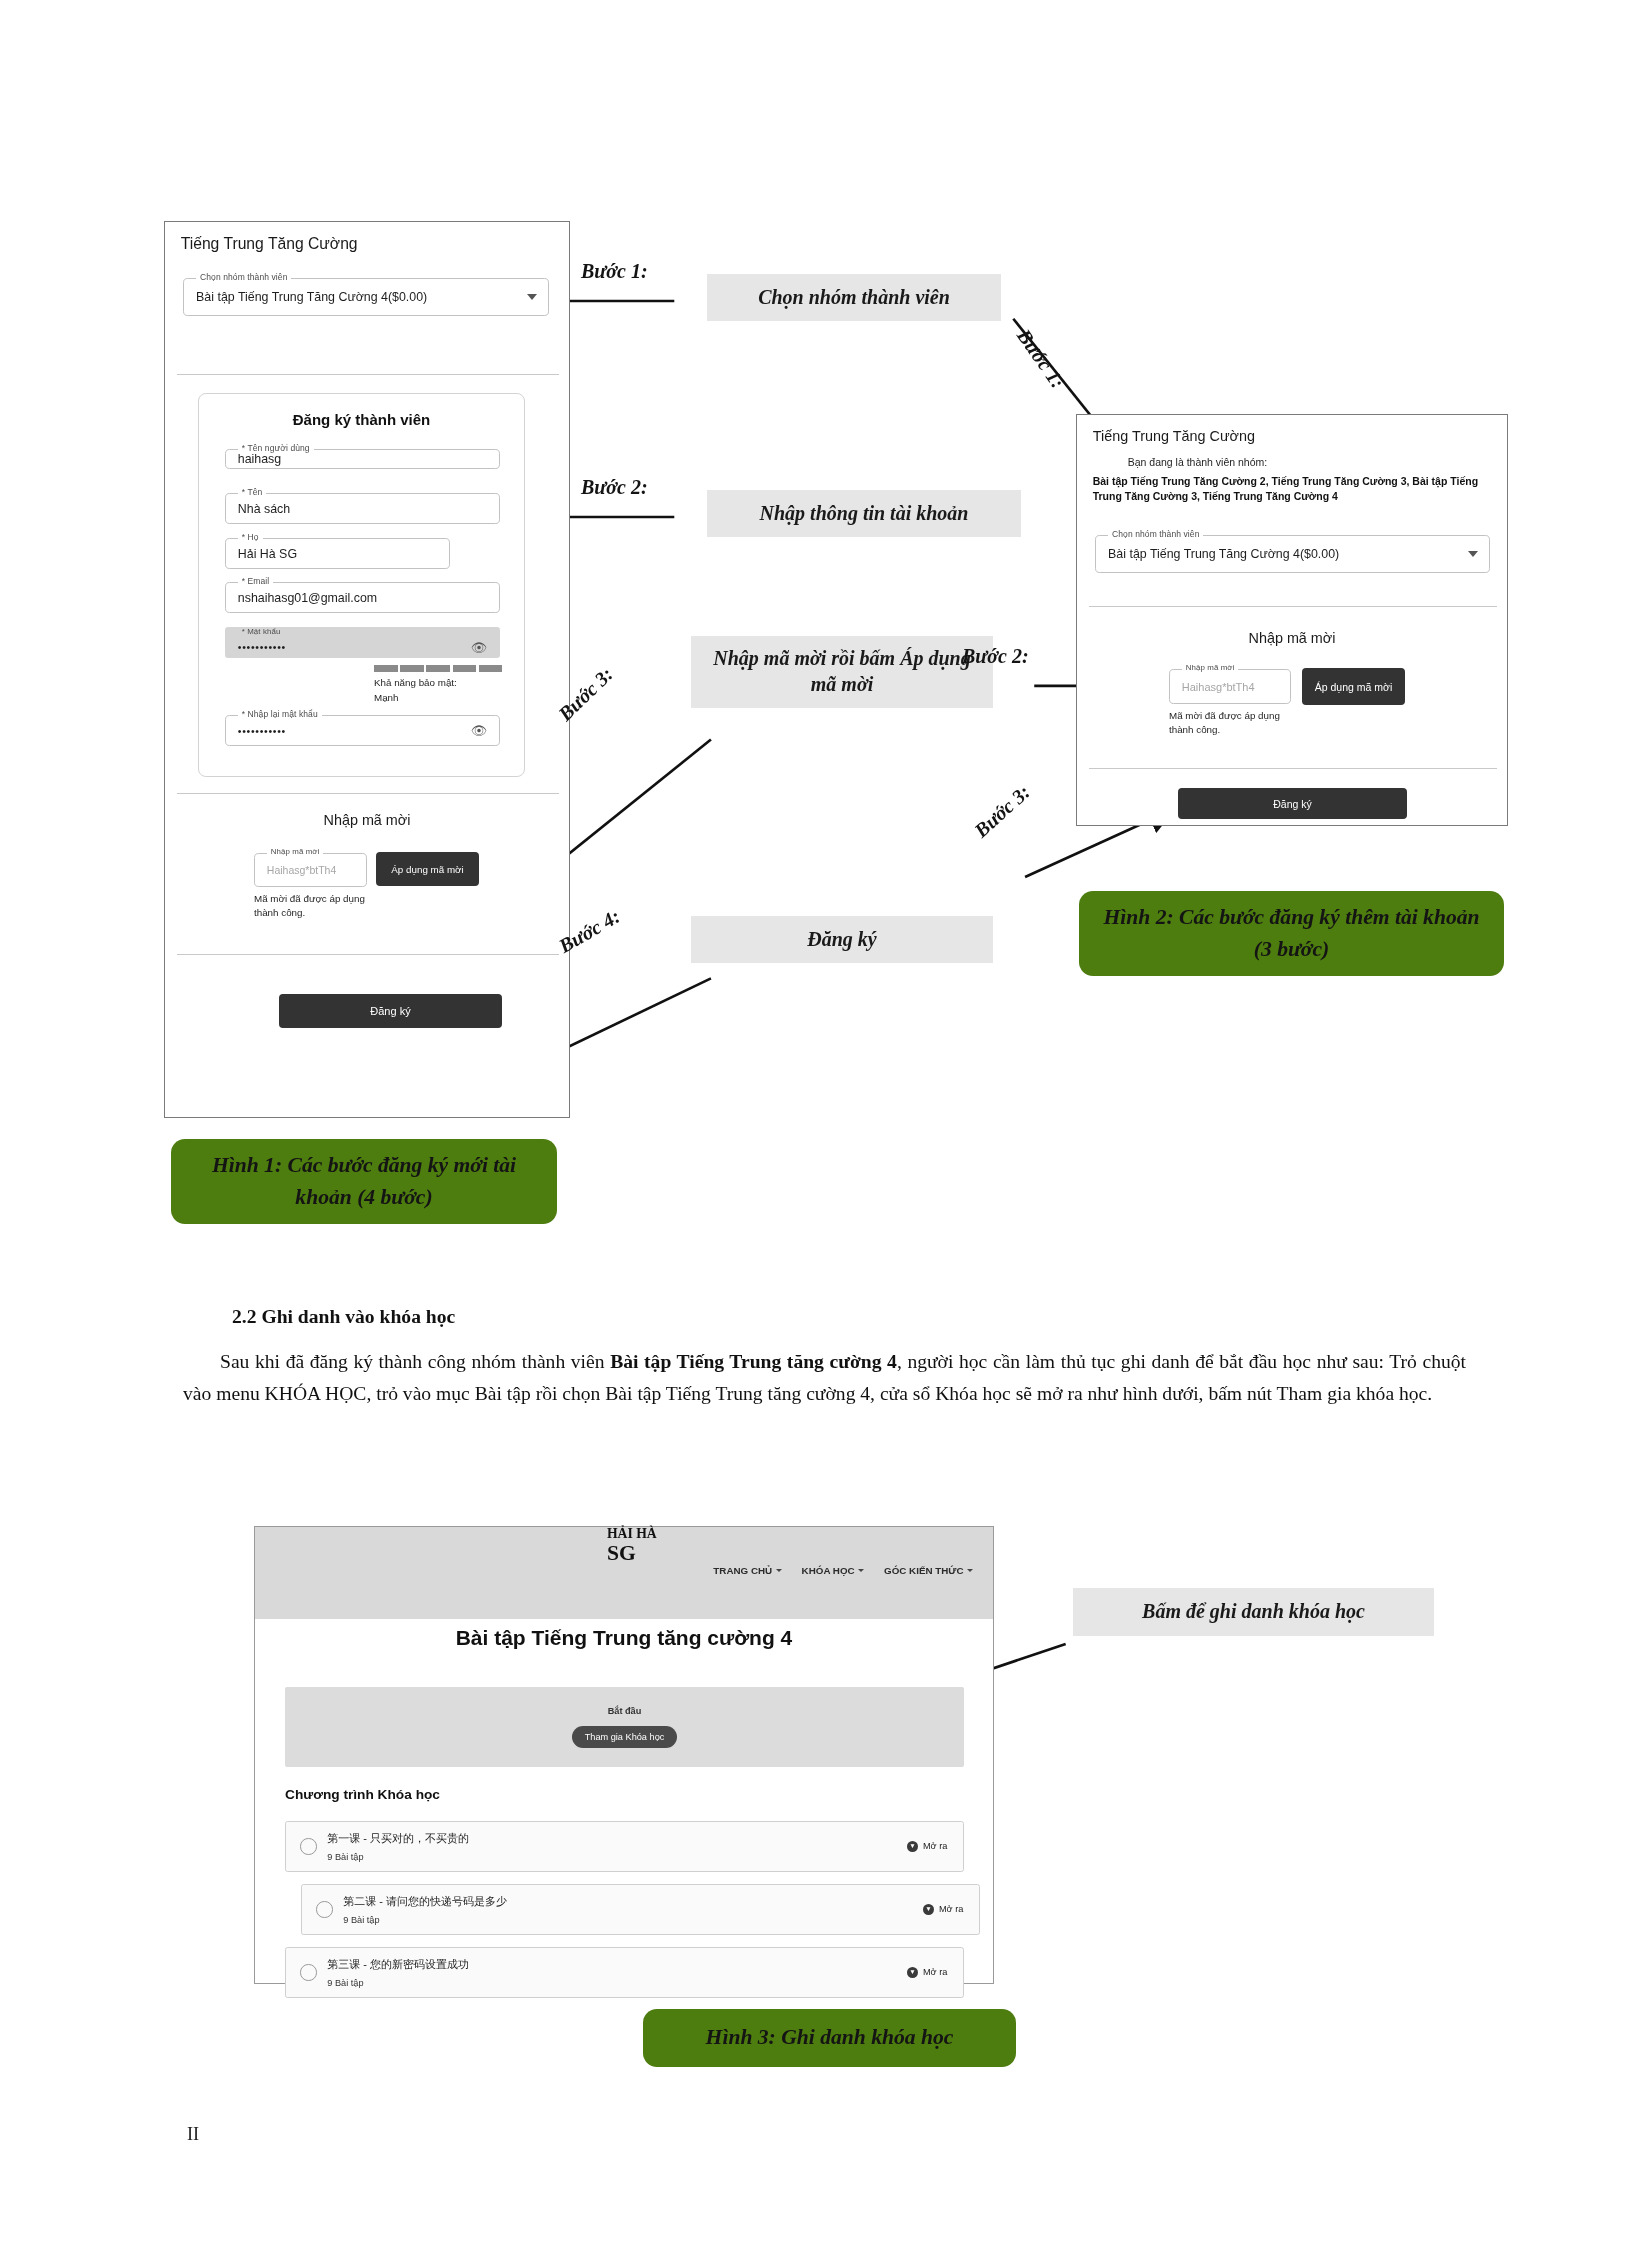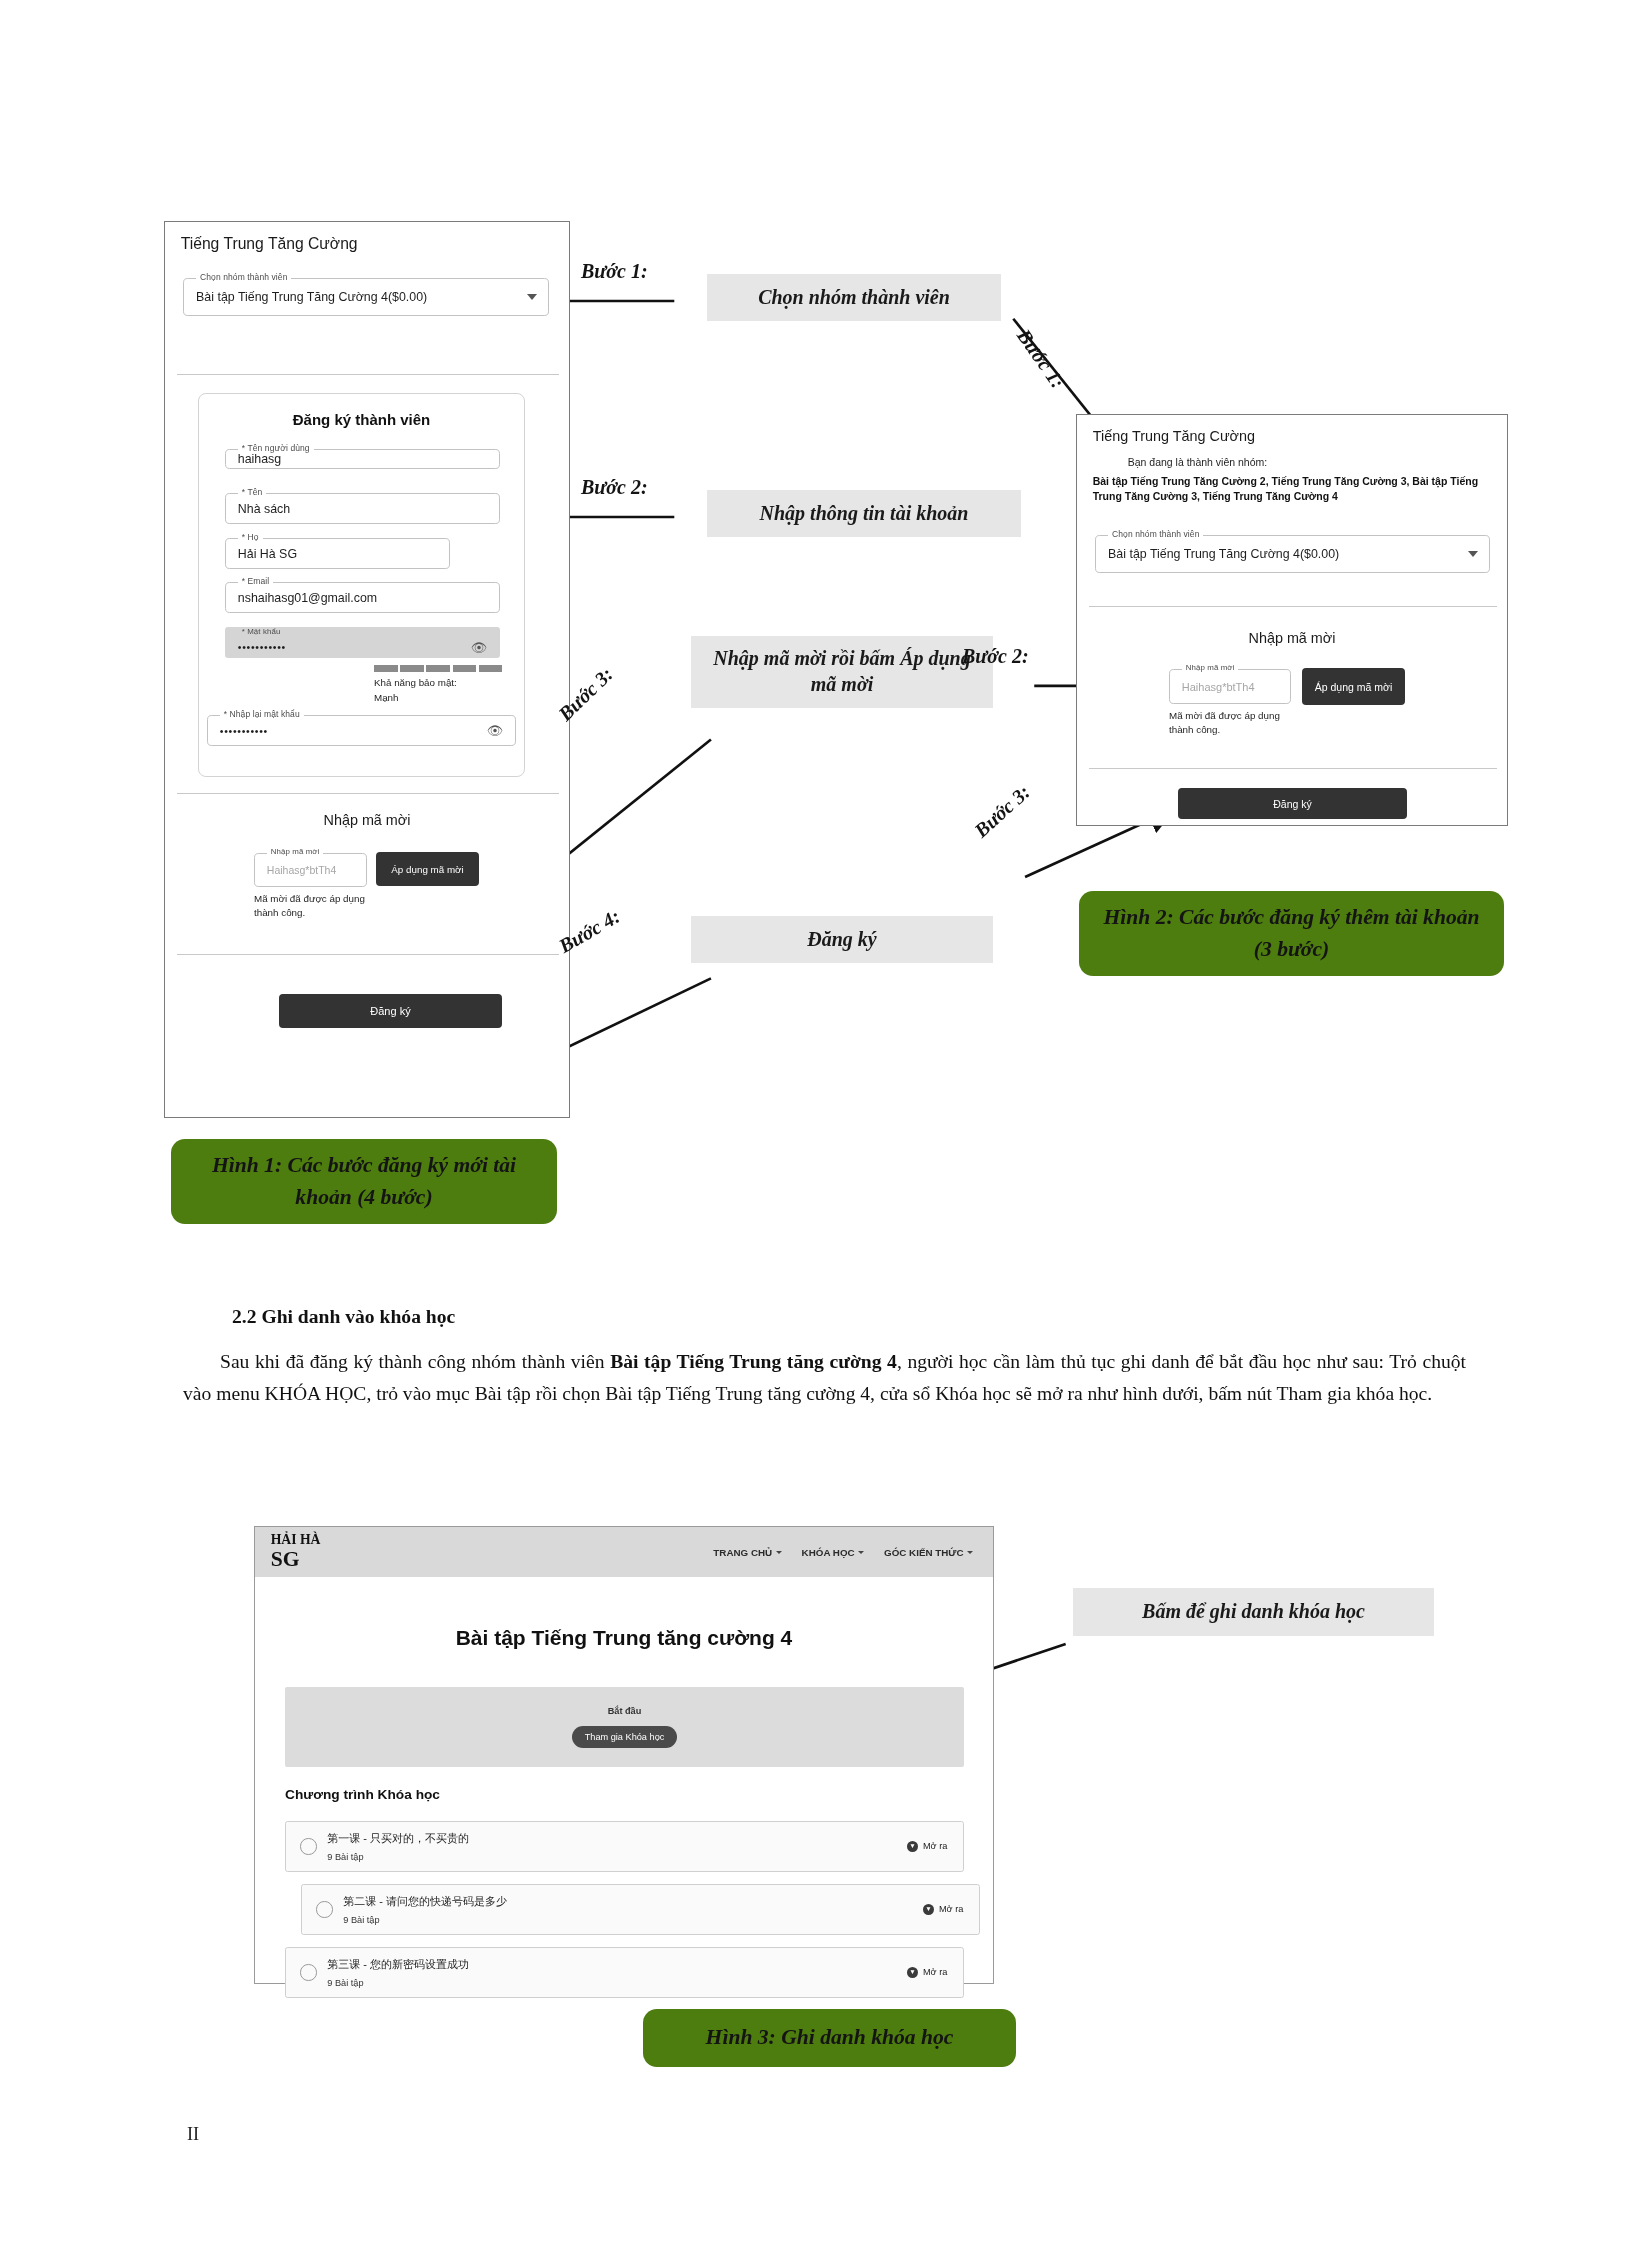--- a/index.html
+++ b/index.html
@@ -184,21 +184,21 @@
     <div class="abs strengthbar" style="left:175px;top:271px;">
       <i></i>
         <i></i>
         <i></i>
         <i></i>
         <i></i>
     </div>
     <div class="abs" style="left:175px;top:283px;font-size:9.8px;color:#1e1e1e;">Khả năng bảo mật:</div>
     <div class="abs" style="left:175px;top:298px;font-size:9.8px;color:#1e1e1e;">Mạnh</div>
 
-    <div class="fld" style="position:absolute;left:8px;top:321px;width:309px;height:31px;justify-content:center;">
+    <div class="fld" style="position:absolute;left:26px;top:321px;width:275px;height:31px;justify-content:center;">
       <span class="fldlabel">* Nhập lại mật khẩu</span>
       <span style="font-size:10.5px;letter-spacing:0.7px;">•••••••••••</span>
       <span class="eye">👁</span>
     </div>
   </div>
 
   <div class="abs divider" style="left:11.8px;top:571px;width:382px;"></div>
 
   <div class="abs" style="left:0;top:590px;width:100%;text-align:center;font-size:14.4px;color:#1a1a1a;">Nhập mã mời</div>
 
@@ -275,21 +275,21 @@
 <div class="caption" style="left:643px;top:2009px;width:373px;height:58px;">Hình 3: Ghi danh khóa học</div>
 
 <div class="h2" style="left:232px;top:1306px;">2.2 Ghi danh vào khóa học</div>
 
 <div class="para" style="left:183px;top:1346px;width:1283px;">
   <span style="display:inline-block;width:37px;"></span><span>Sau khi đã đăng ký thành công nhóm thành viên </span><b>Bài tập Tiếng Trung tăng cường 4</b><span>, người học cần làm thủ tục ghi danh để bắt đầu học như sau: Trỏ chuột vào menu KHÓA HỌC, trỏ vào mục Bài tập rồi chọn Bài tập Tiếng Trung tăng cường 4, cửa sổ Khóa học sẽ mở ra như hình dưới, bấm nút Tham gia khóa học.</span>
 </div>
 
 <div class="shot" style="left:254px;top:1526px;width:740px;height:458px;border-color:#9a9a9a;">
 
-  <div class="site-nav" style="position:absolute;left:0;top:0;width:100%;height:50px;">
+  <div class="site-nav" style="position:absolute;left:0;top:0;width:100%;height:92px;flex-direction:column;">
     <div class="site-logo" style="margin-left:15.7px;">
       <div style="font-size:13.7px;">HẢI HÀ</div>
       <div style="font-size:21.6px;margin-top:2.6px;">SG</div>
     </div>
     <div style="margin-left:auto;margin-right:19.6px;display:flex;gap:19.6px;align-items:center;">
       <div class="navitem">
         <span>TRANG CHỦ</span>
         <span class="chev"></span>
       </div>
       <div class="navitem">

